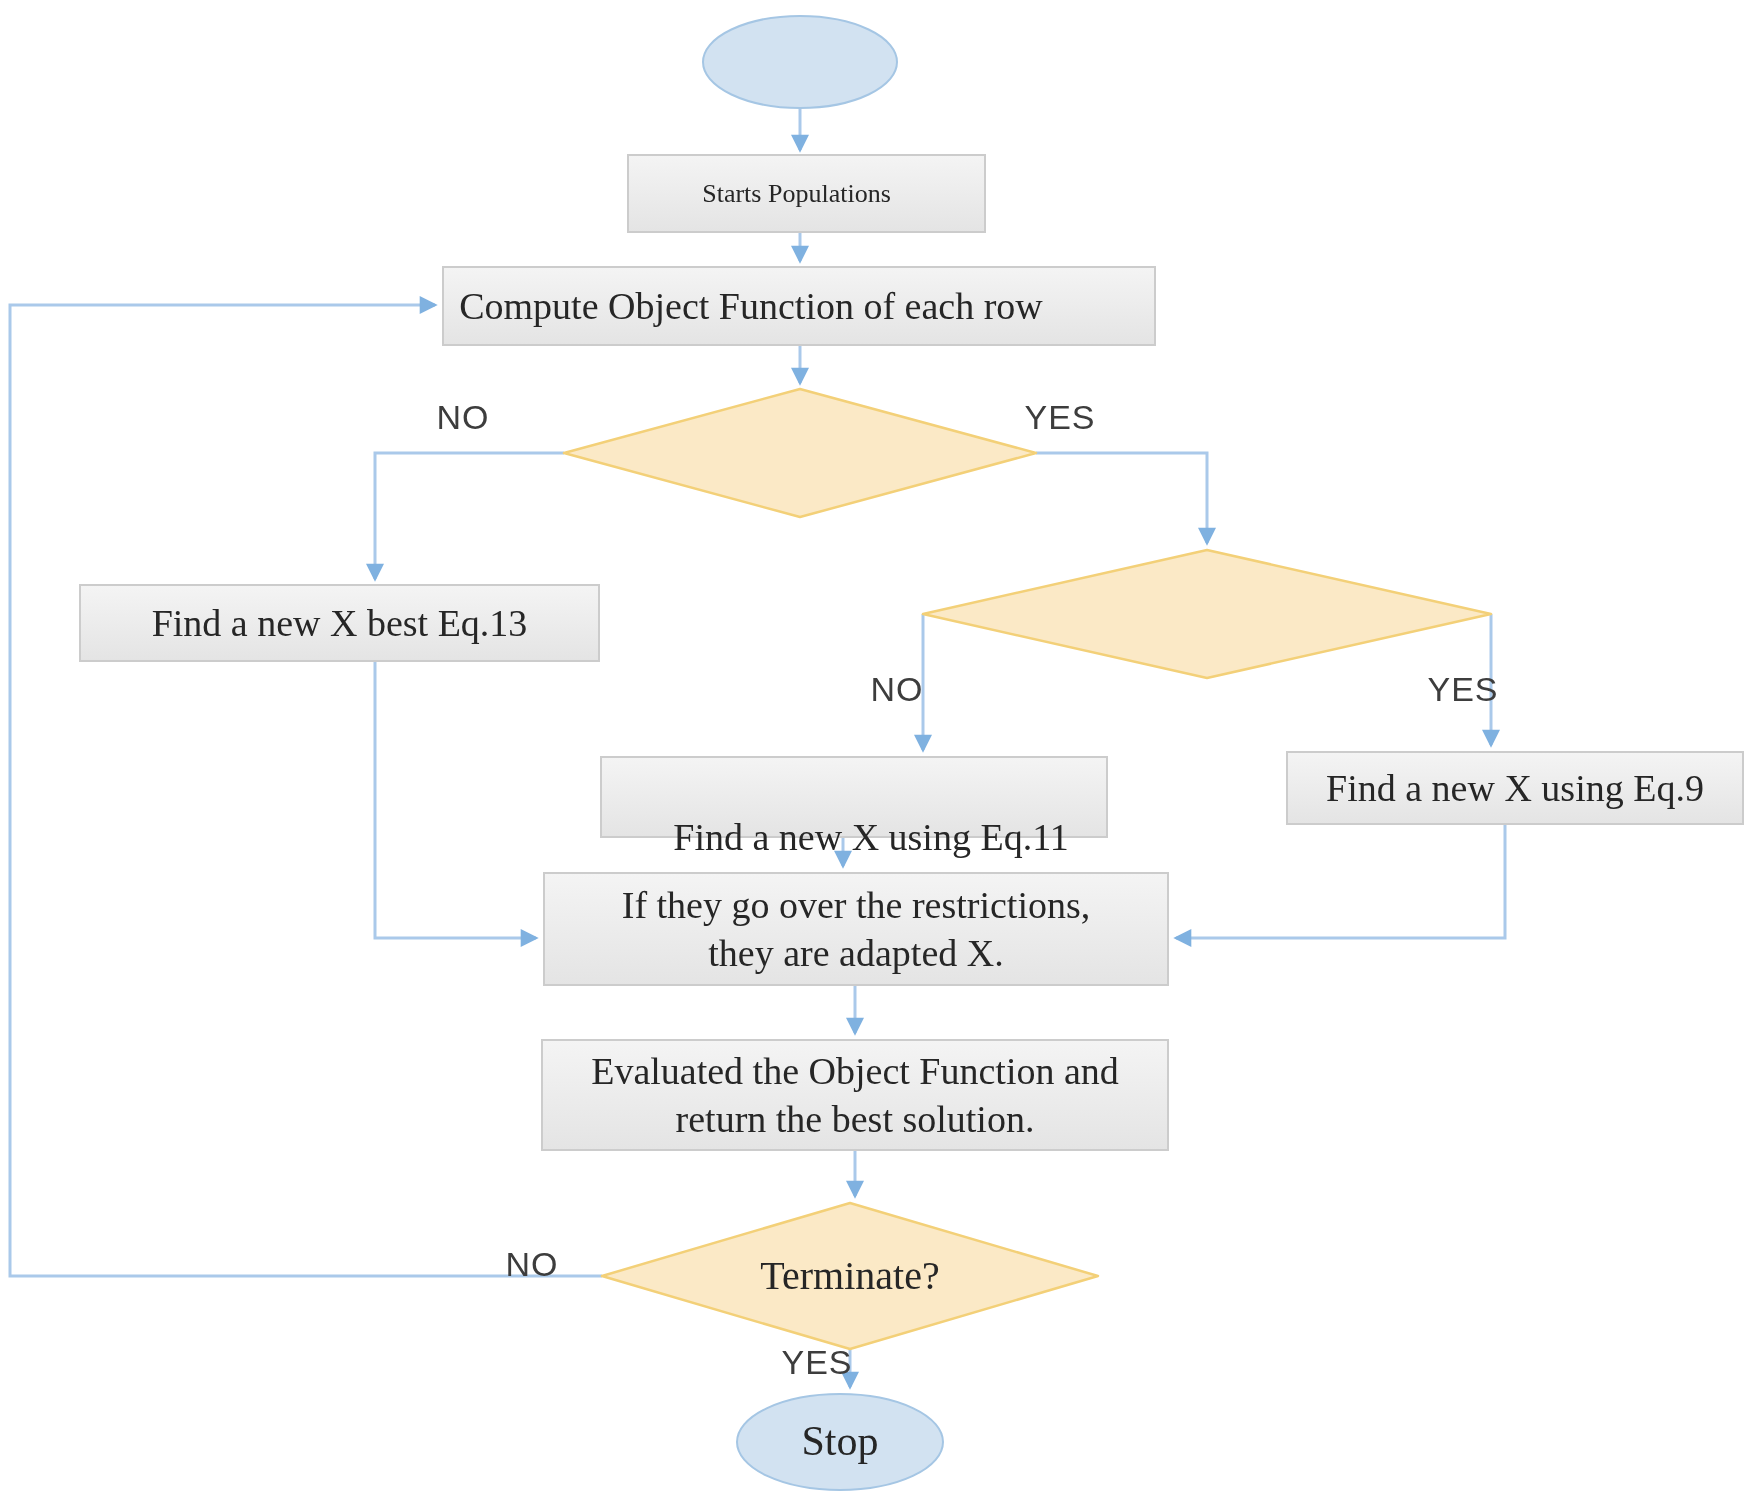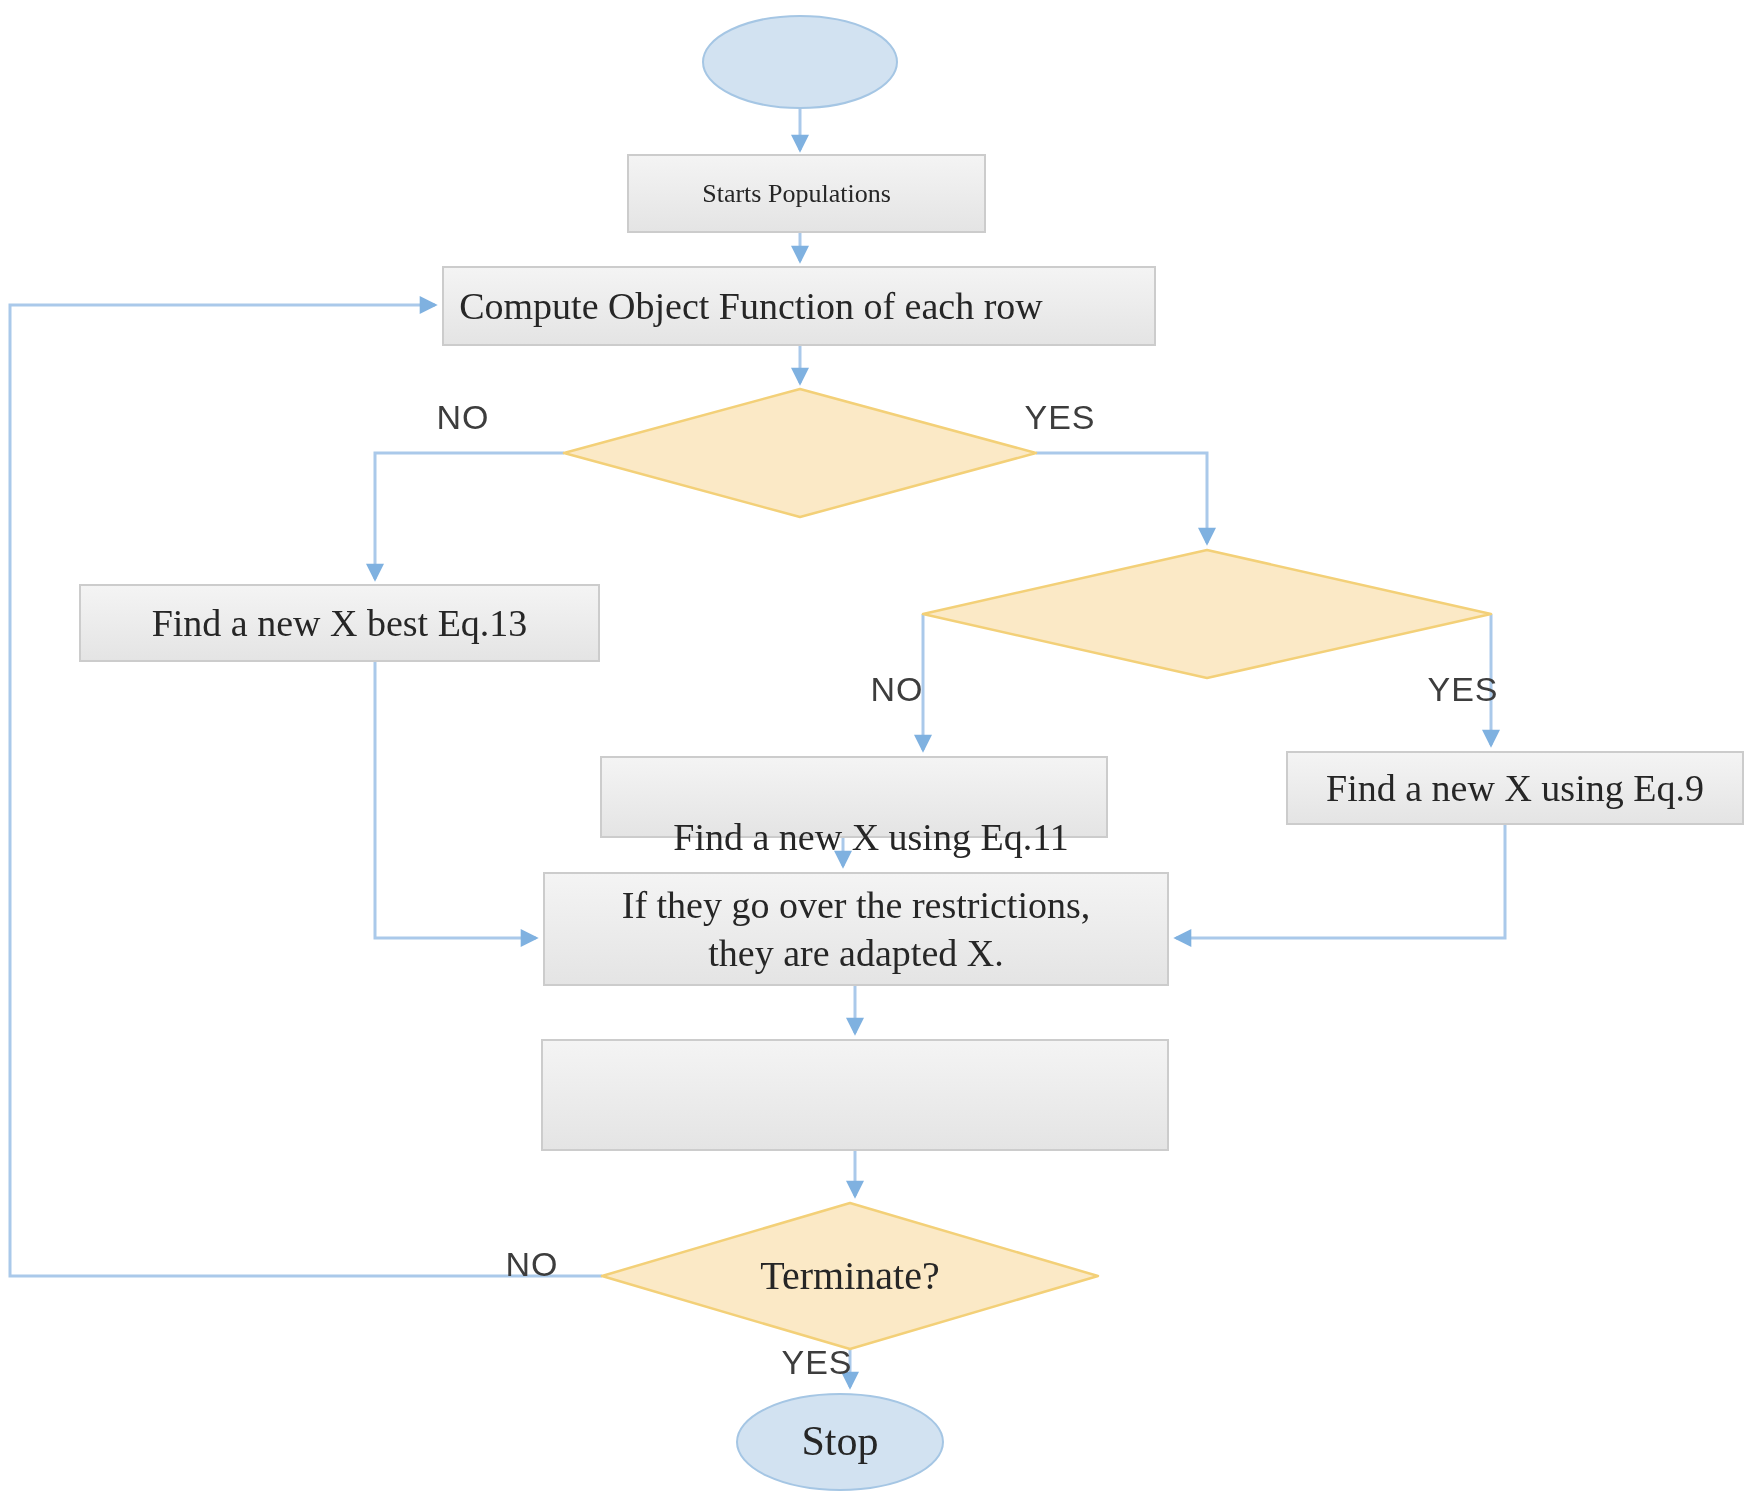--- a/index.html
+++ b/index.html
@@ -119,20 +119,22 @@
     <ellipse class="shape-terminator" cx="840" cy="1442" rx="103" ry="48"></ellipse>
   </svg>
 
   <div class="label" style="left:628px;top:155px;width:337px;height:77px;font-size:26px;">Starts Populations</div>
   <div class="label" style="left:443px;top:267px;width:616px;height:78px;font-size:38px;">Compute Object Function of each row</div>
   <div class="label" style="left:80px;top:585px;width:519px;height:76px;font-size:38px;">Find a new X best Eq.13</div>
   <div class="label" style="left:618px;top:757px;width:506px;height:80px;font-size:38px;margin-top:40px;">Find a new X using Eq.11</div>
   <div class="label" style="left:1287px;top:752px;width:456px;height:72px;font-size:38px;">Find a new X using Eq.9</div>
   <div class="label multi" style="left:544px;top:873px;width:624px;height:112px;font-size:38px;">If they go over the restrictions,
 they are adapted X.</div>
+  <div class="label multi" style="left:542px;top:1040px;width:626px;height:110px;font-size:38px;">Evaluated the Object Function and
+return the best solution.</div>
   <div class="label" style="left:602px;top:1203px;width:496px;height:146px;font-size:40px;">Terminate?</div>
   <div class="label" style="left:737px;top:1394px;width:206px;height:96px;font-size:42px;">Stop</div>
 
   <div class="branch" style="left:403px;top:396px;">NO</div>
   <div class="branch" style="left:1000px;top:396px;">YES</div>
   <div class="branch" style="left:837px;top:668px;">NO</div>
   <div class="branch" style="left:1403px;top:668px;">YES</div>
   <div class="branch" style="left:472px;top:1243px;">NO</div>
   <div class="branch" style="left:757px;top:1341px;">YES</div>
 

